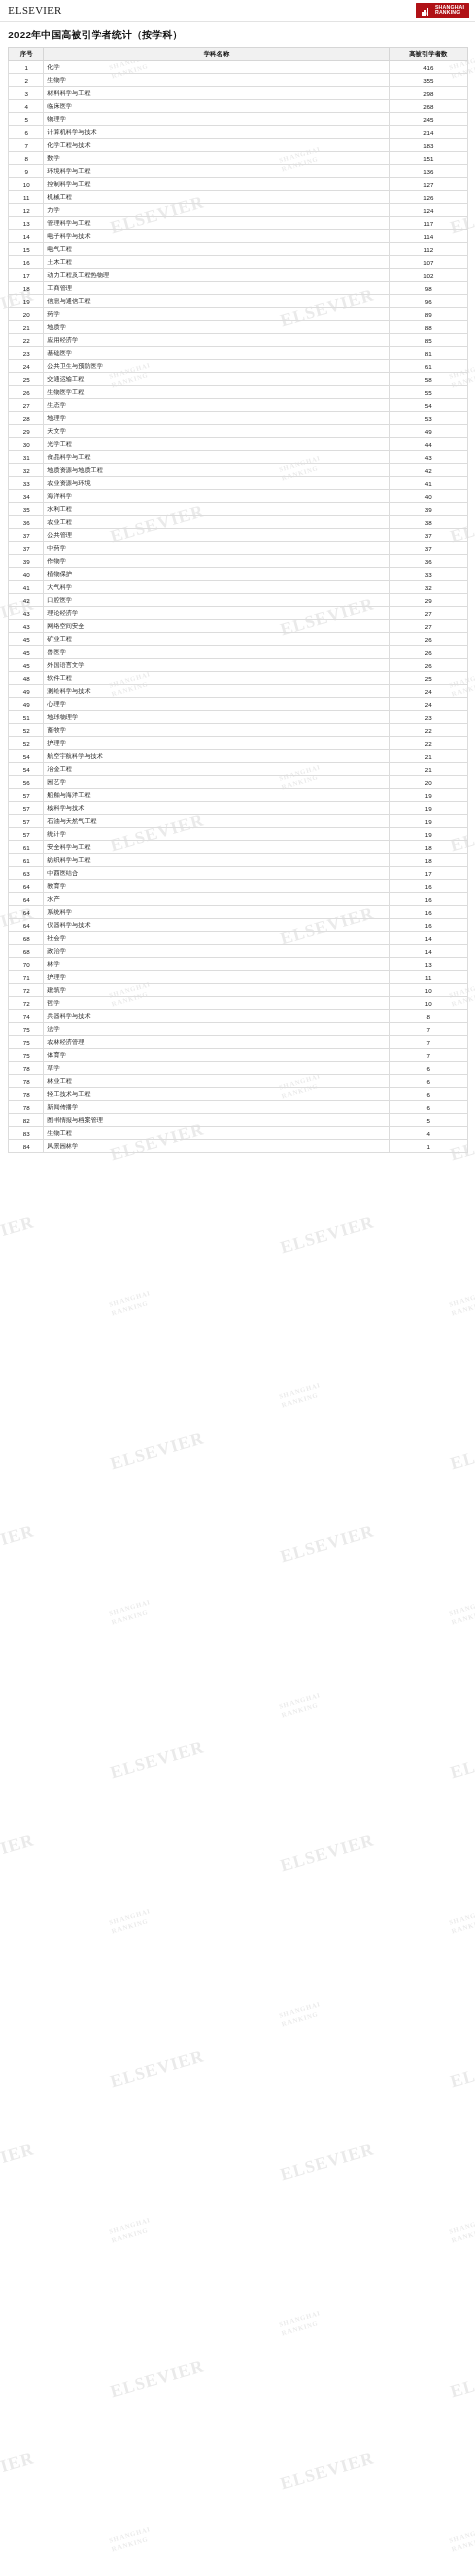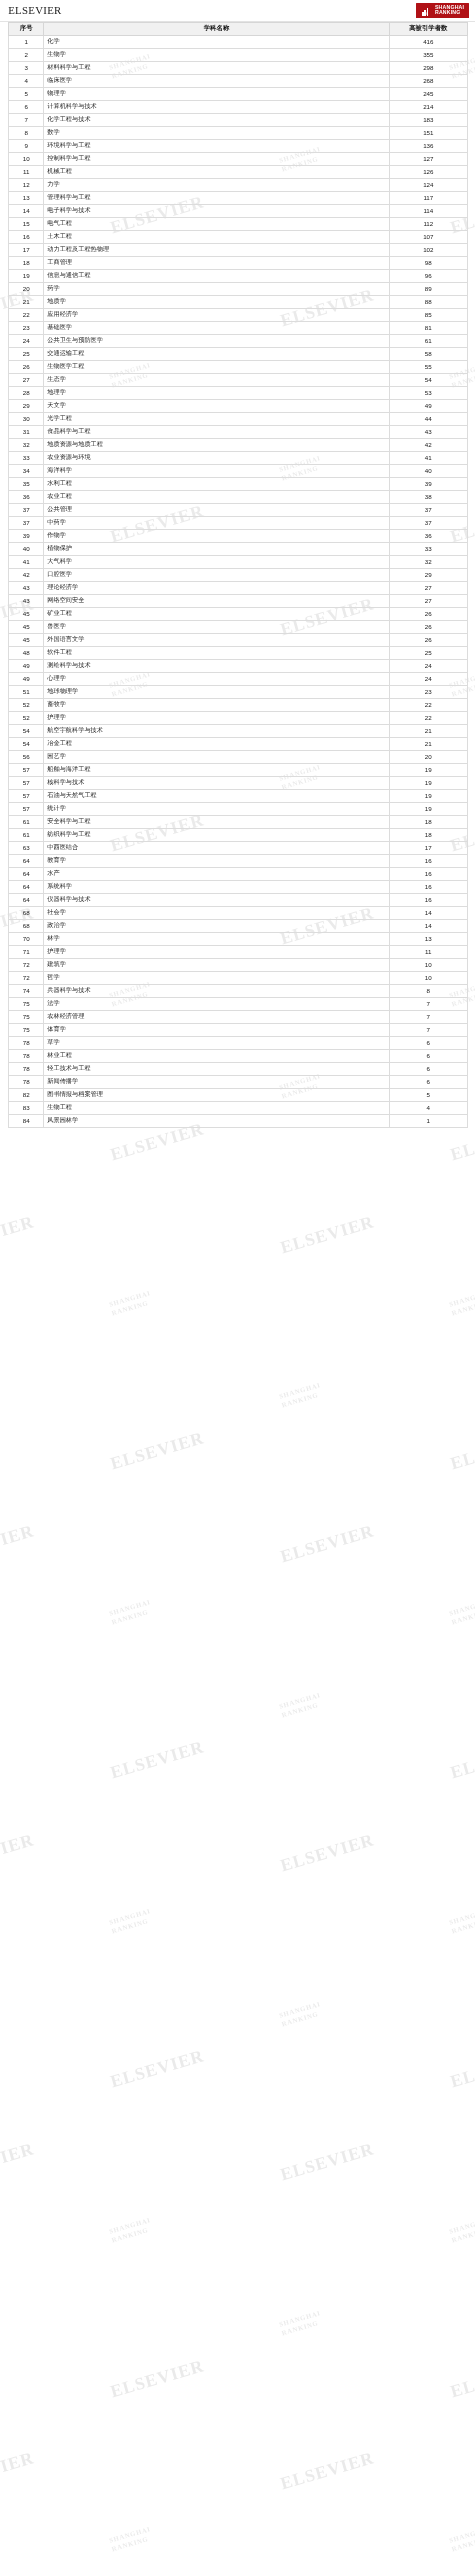--- a/index.html
+++ b/index.html
@@ -234,20 +234,23 @@
       <div class="wm small" style="left: 448px; top: 2205px;">SHANGHAI<br>RANKING</div>
       <div class="wm big" style="left: 108px; top: 2360px;">ELSEVIER</div>
       <div class="wm small" style="left: 278px; top: 2298px;">SHANGHAI<br>RANKING</div>
       <div class="wm big" style="left: 448px; top: 2360px;">ELSEVIER</div>
       <div class="wm big" style="left: -62px; top: 2452px;">ELSEVIER</div>
       <div class="wm small" style="left: 108px; top: 2514px;">SHANGHAI<br>RANKING</div>
       <div class="wm big" style="left: 278px; top: 2452px;">ELSEVIER</div>
       <div class="wm small" style="left: 448px; top: 2514px;">SHANGHAI<br>RANKING</div>
     </div>
 
+  <div class="title-wrap">
+    <div class="title">2022年中国高被引学者统计（按学科）</div>
+  </div>
 
   <div class="table-wrap">
     <table class="stat">
       <thead>
         <tr>
           <th class="h-rank">序号</th>
           <th>学科名称</th>
           <th class="h-count">高被引学者数</th>
         </tr>
       </thead>

